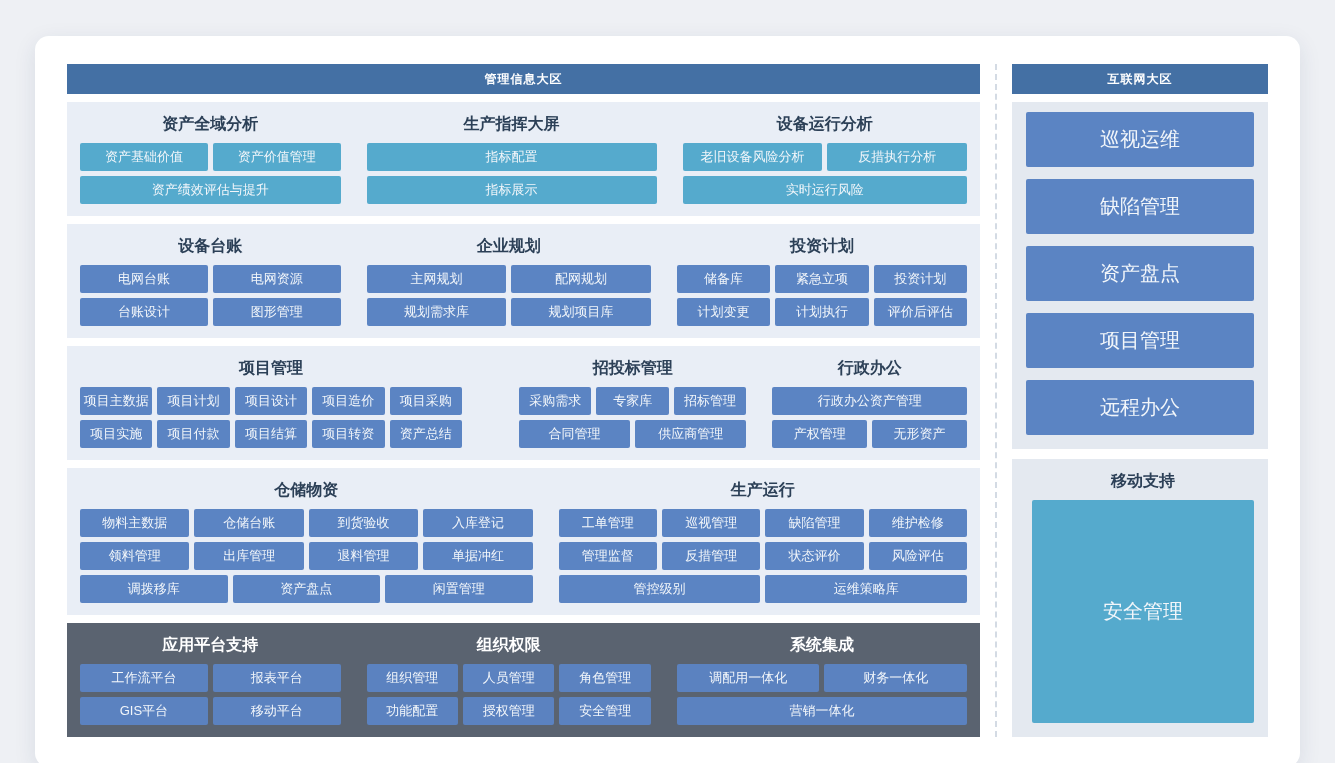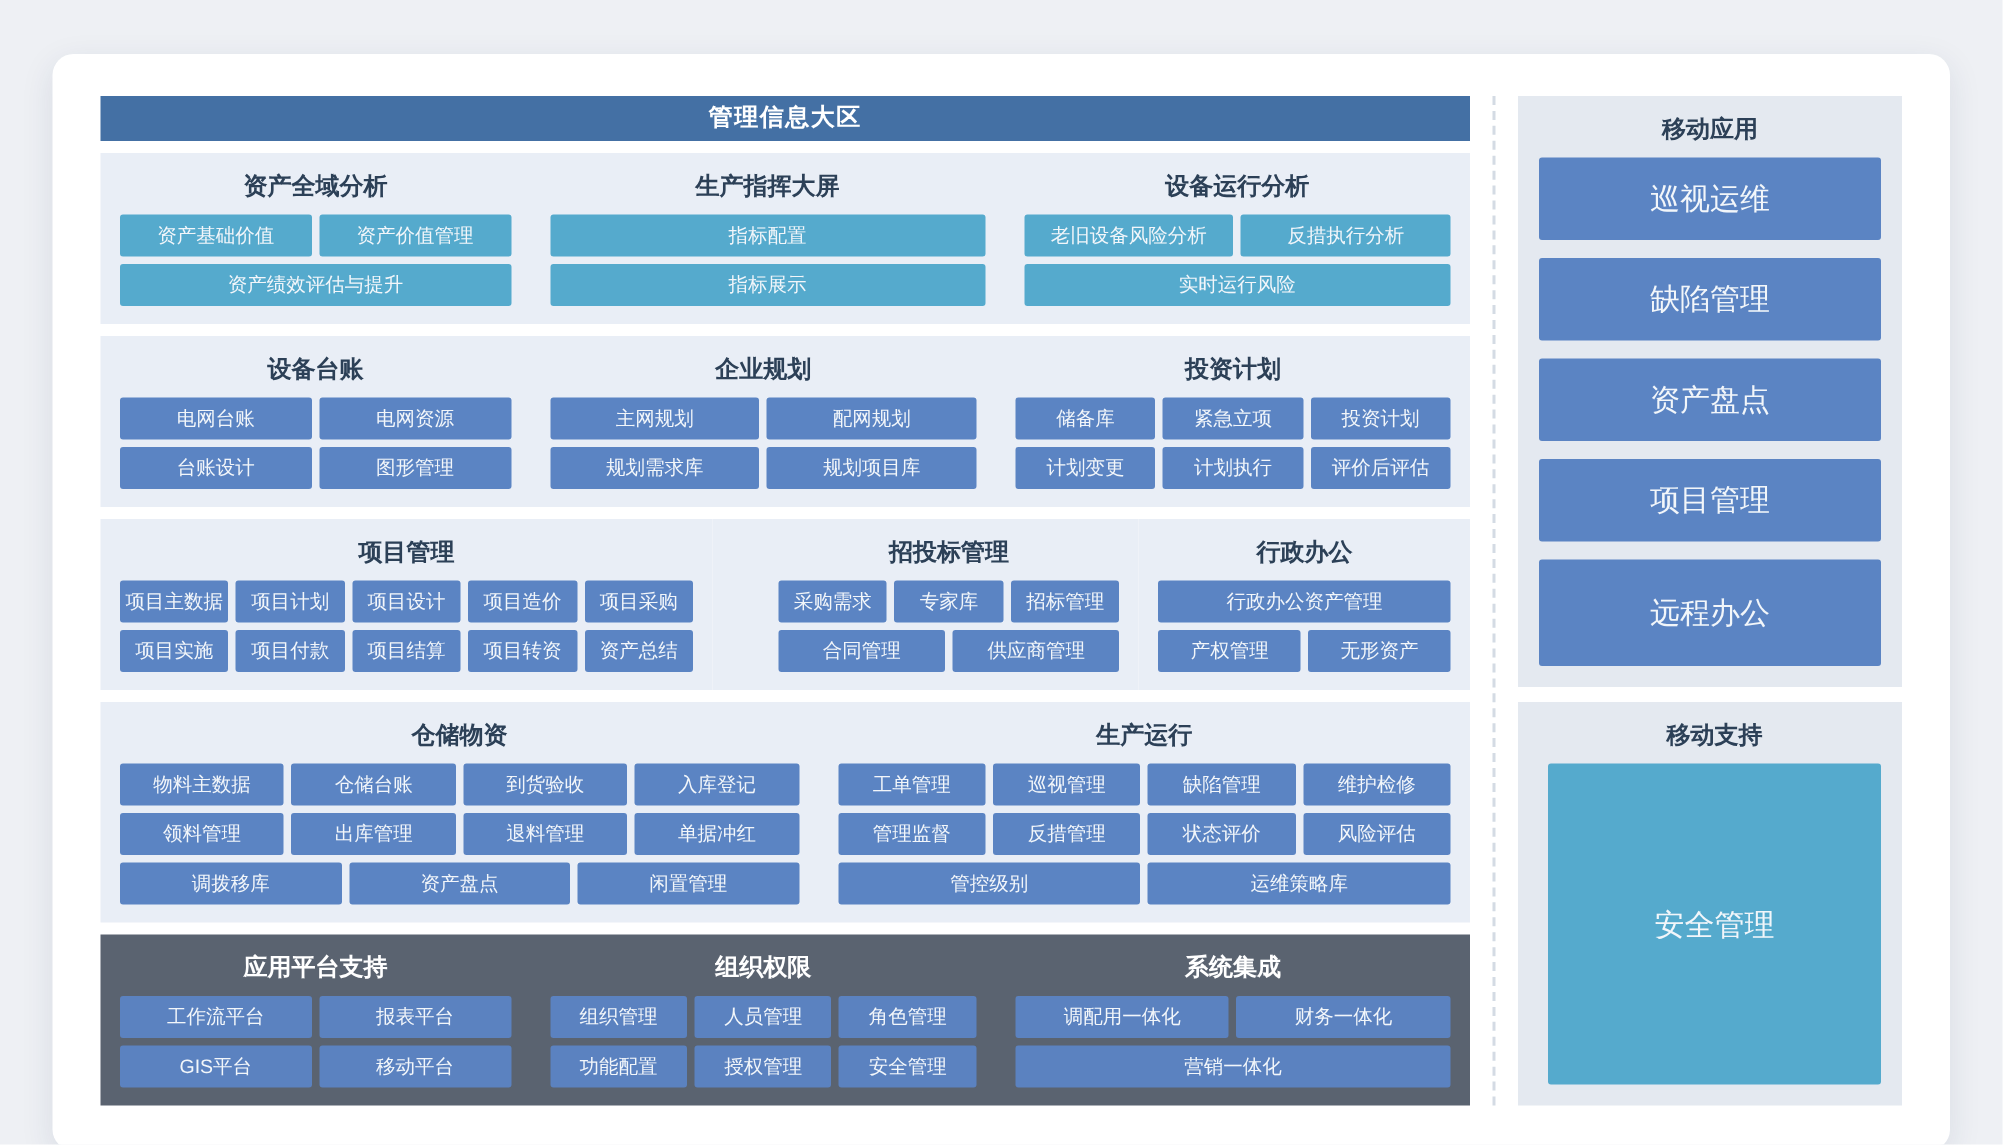--- a/index.html
+++ b/index.html
@@ -12,21 +12,21 @@
     width:1201px;margin:36px auto 0;background:#ffffff;
     border-radius:14px;padding:28px 32px 30px;
     box-shadow:0 6px 22px rgba(30,50,90,.10);
   }
   .zones{display:flex;align-items:stretch;}
   .zone-left{flex:1 1 auto;display:flex;flex-direction:column;}
   .zone-right{width:256px;flex:0 0 256px;display:flex;flex-direction:column;}
   .zone-header{
     height:30px;line-height:30px;text-align:center;
     background:var(--zone-header-bg,#4470a4);color:#fff;
-    font-size:16px;font-weight:700;letter-spacing:1px;margin-bottom:8px;
+    font-size:12px;font-weight:700;letter-spacing:1px;margin-bottom:8px;
   }
   .divider{width:0;border-left:2px dashed #d4dbe4;margin:0 15px;}
   .prow{display:flex;margin-bottom:8px;}
   .prow:last-child{margin-bottom:0;}
   .panel{background:var(--panel-light-bg,#e9eef6);padding:10px 13px 12px;box-sizing:border-box;}
   .panel.dark{background:var(--panel-dark-bg,#5a6370);}
   .ptitle{
     font-size:16px;font-weight:700;color:var(--title-dark,#2c4057);
     text-align:center;margin:2px 0 8px;white-space:nowrap;
   }
@@ -242,29 +242,29 @@
                 <div class="btn darkblue">营销一体化</div>
               </div>
             </div>
           </div>
         </div>
     </div>
 
     <div class="divider"></div>
 
     <div class="zone-right">
+      <div class="zone-header">互联网大区</div>
       <div id="right-panels">
           <div class="right-panel">
-            <div class="ptitle">移动应用</div>
             <div class="vstack">
               <div class="btn tall blue" style="height: 55px;">巡视运维</div>
               <div class="btn tall blue" style="height: 55px;">缺陷管理</div>
               <div class="btn tall blue" style="height: 55px;">资产盘点</div>
               <div class="btn tall blue" style="height: 55px;">项目管理</div>
-              <div class="btn tall blue" style="height: 71px;">远程办公</div>
+              <div class="btn tall blue" style="height: 55px;">远程办公</div>
             </div>
           </div>
           <div class="right-panel fill">
             <div class="ptitle">移动支持</div>
             <div class="vstack">
               <div class="btn tall teal">安全管理</div>
             </div>
           </div>
         </div>
     </div>

